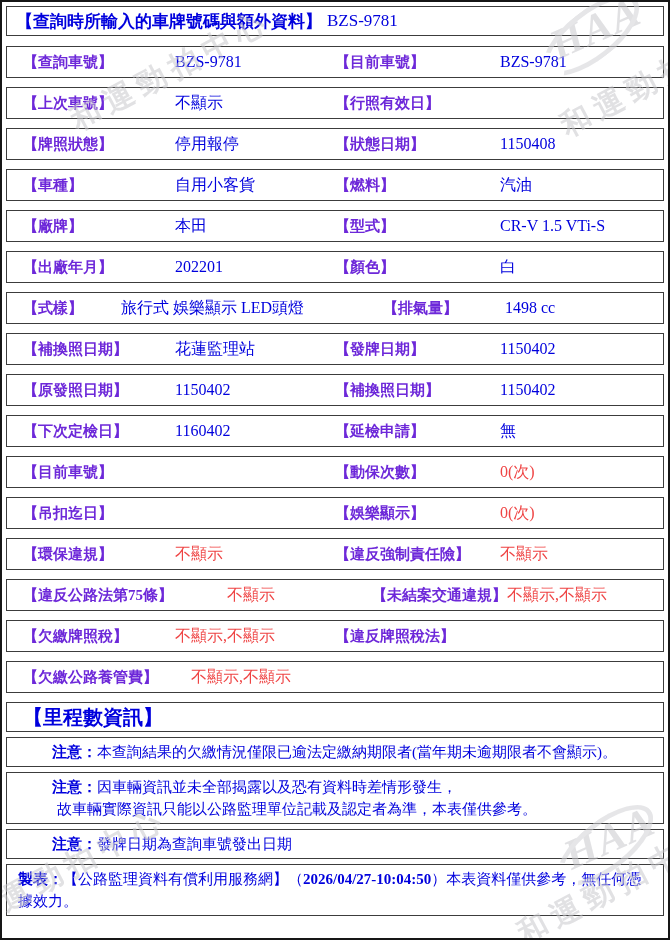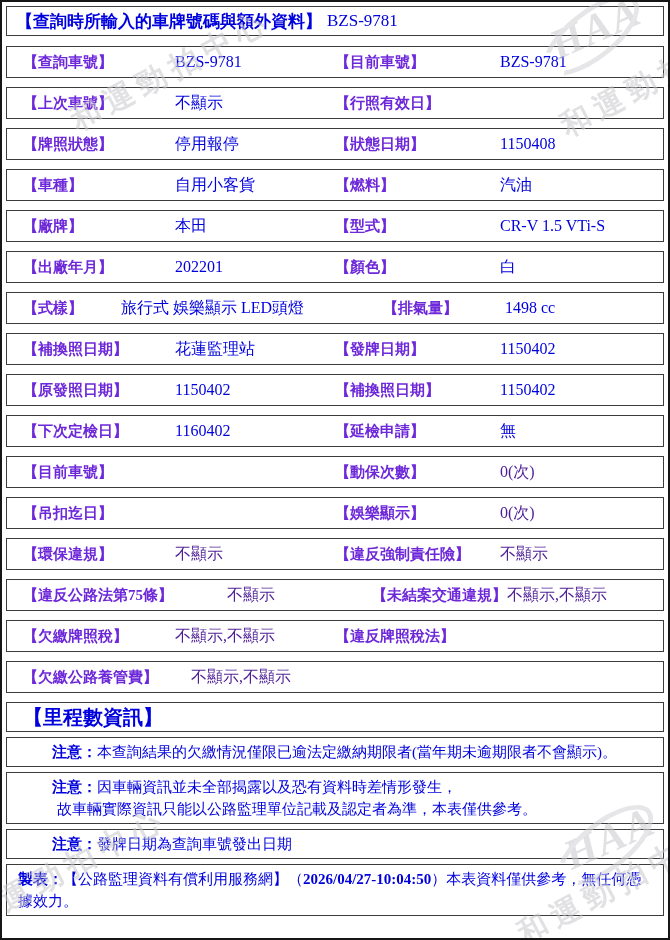--- a/index.html
+++ b/index.html
@@ -28,21 +28,21 @@
   .titlebox .t-lab{font-weight:bold;color:#0000dd;font-size:17px;}
   .titlebox .t-val{color:#0000dd;font-size:17px;margin-left:5px;}
   .row{
     height:32px;
     display:flex;align-items:center;
     padding-left:16px;
   }
   .lab{font-weight:bold;color:#6d28d9;font-size:15px;flex-shrink:0;}
   .val{font-size:16px;flex-shrink:0;}
   .c-blue{color:#0000dd;}
-  .c-red{color:#4c1d95;}
+  .c-red{color:#ef4444;}
   .lab1{width:152px;}
   .val1{width:160px;}
   .lab2{width:165px;}
   .val2{flex:1;}
   .r-style .lab1{width:98px;}
   .r-style .val1{width:262px;}
   .r-style .lab2{width:122px;}
   .r-wide .lab1{width:204px;}
   .r-wide .val1{width:112px;}
   .r-wide .lab2{width:168px;text-align:right;}

